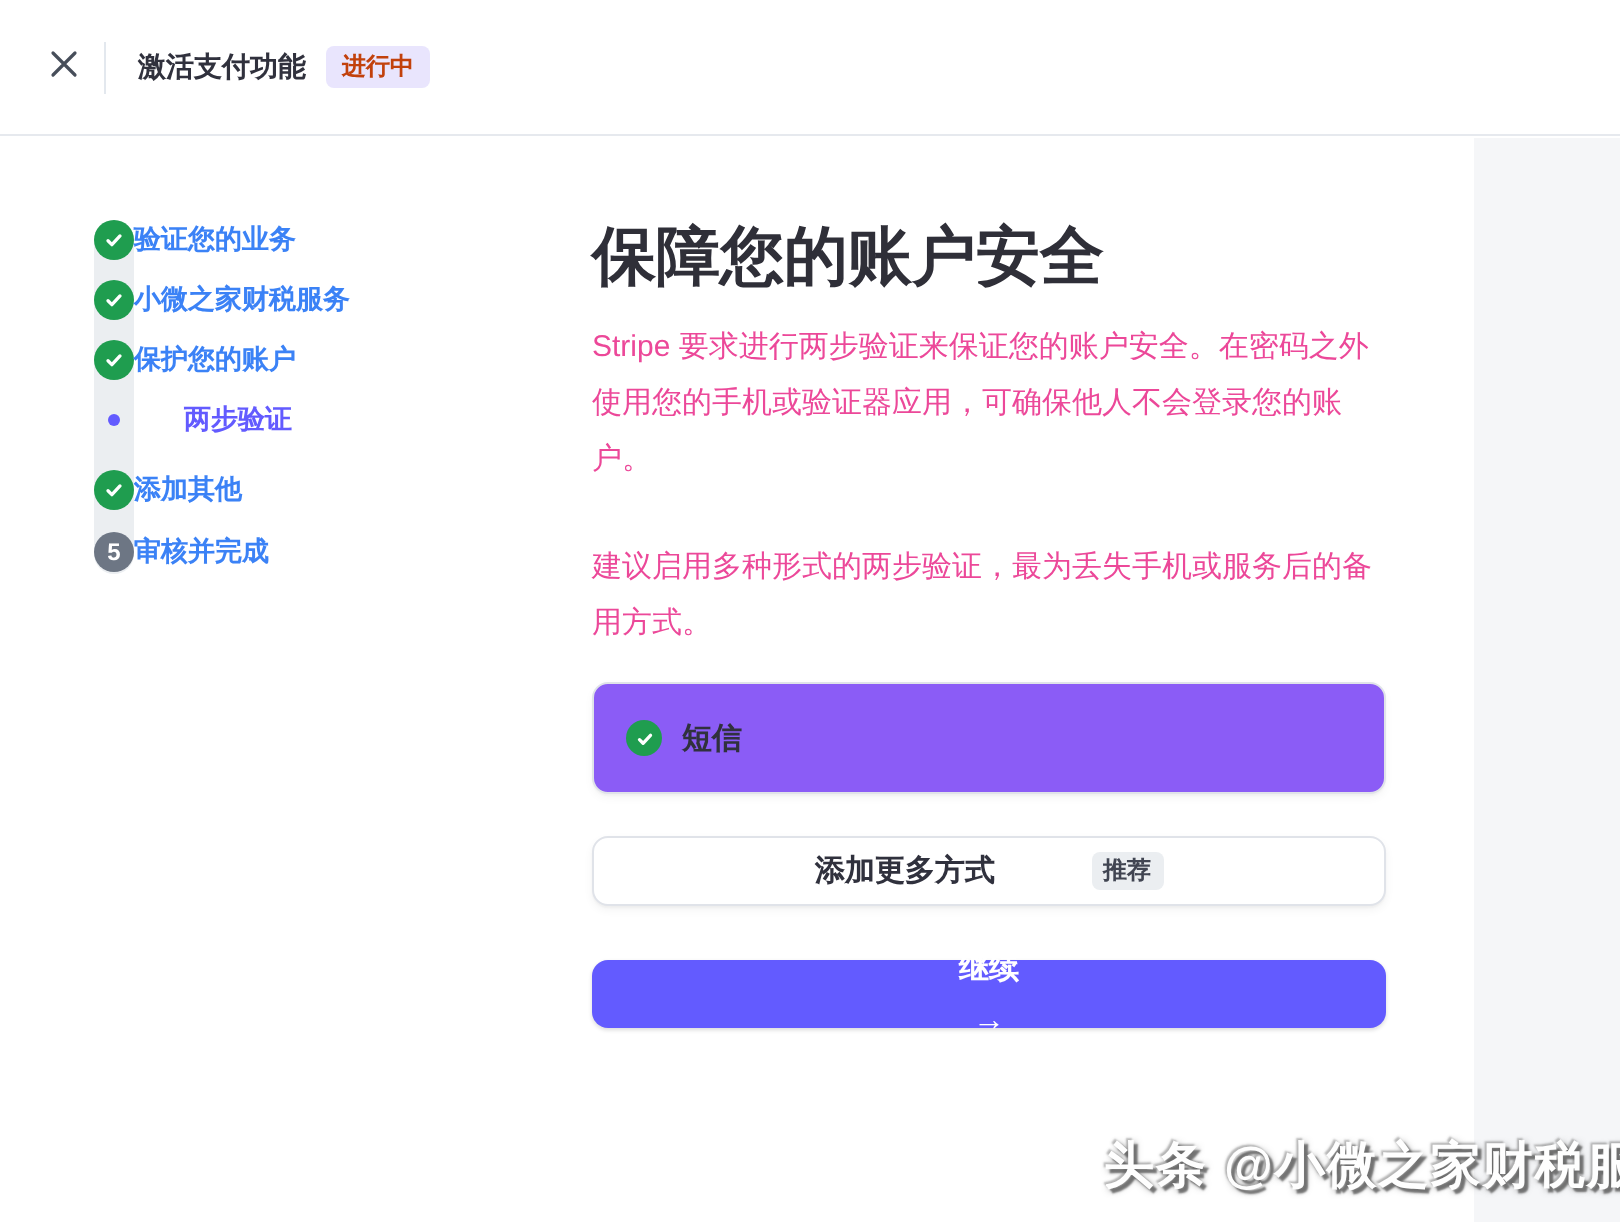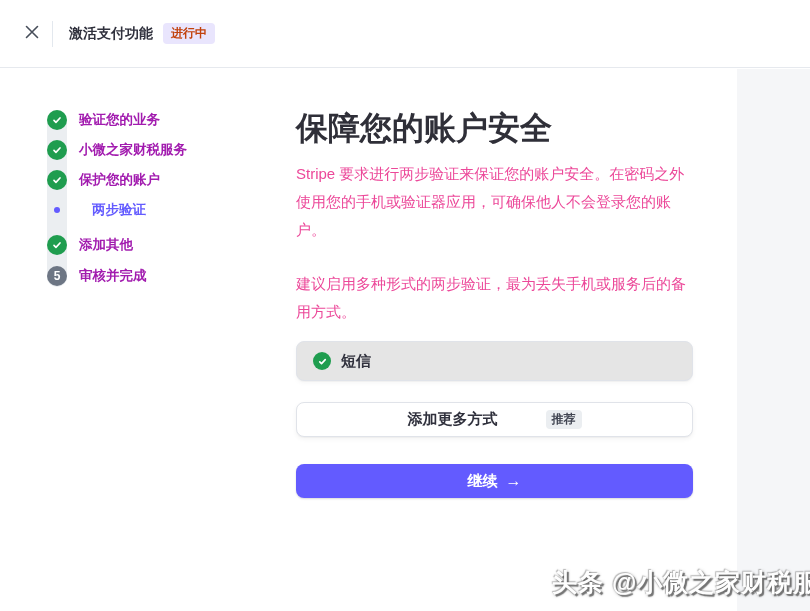--- a/index.html
+++ b/index.html
@@ -59,38 +59,38 @@
   .circle.upcoming {
     background: #6d7684; color: #ffffff;
     font-size: 12px; font-weight: 700;
   }
   .dot-wrap {
     width: 20px; height: 20px; display: flex;
     align-items: center; justify-content: center; flex: 0 0 20px;
   }
   .dot { width: 6px; height: 6px; border-radius: 50%; background: #635bff; }
   .step-label {
-    margin-left: 12px; font-size: 13.5px; font-weight: 700; color: #a21caf;
+    margin-left: 0; font-size: 13.5px; font-weight: 700; color: #3b82f6;
     cursor: pointer; white-space: nowrap;
   }
   .step-label.current { color: #635bff; margin-left: 25px; }
 
   
   .main { position: absolute; left: 296px; top: 112px; width: 397px; }
   .page-title {
     font-size: 32px; font-weight: 700; color: #2f2f38; line-height: 32px;
   }
   .para {
     margin-top: 16px; font-size: 15px; line-height: 28px; color: #ec4899;
   }
   .para.second { margin-top: 26px; }
 
   .sms-card {
-    margin-top: 15px; height: 40px; width: 100%;
-    border: 1px solid #e0e3e9; border-radius: 8px; background: #e5e5e5;
+    margin-top: 15px; height: 56px; width: 100%;
+    border: 1px solid #e0e3e9; border-radius: 8px; background: #8b5cf6;
     display: flex; align-items: center; padding: 0 16px; gap: 10px;
     box-shadow: 0 1px 1px rgba(0,0,0,0.03), 0 2px 5px rgba(0,0,0,0.04);
   }
   .sms-check {
     width: 18px; height: 18px; border-radius: 50%; background: #1f9d4f;
     display: flex; align-items: center; justify-content: center; flex: 0 0 18px;
   }
   .sms-label { font-size: 15px; font-weight: 600; color: #30313d; }
 
   .add-more-btn {
@@ -107,20 +107,21 @@
     background: #ebeef1; border-radius: 4px; padding: 2px 6px; line-height: 15px; margin-left: 40px;
   }
 
   .continue-btn {
     margin-top: 27px; height: 34px; width: 100%;
     border: none; border-radius: 8px; background: #635bff;
     color: #ffffff; font-size: 15px; font-weight: 700;
     display: flex; align-items: center; justify-content: center; gap: 8px;
     cursor: pointer; font-family: inherit;
     box-shadow: 0 1px 2px rgba(0,0,0,0.15);
+    flex-direction: column;
   }
   .continue-arrow { font-size: 16px; font-weight: 400; }
 
   
   .watermark {
     position: absolute; left: 552px; top: 566px;
     font-size: 25px; font-weight: 700; letter-spacing: 1px;
     color: #fefefe; white-space: nowrap;
     text-shadow: 2px 2px 1px rgba(96,96,96,0.85),
                  -1px -1px 1px rgba(130,130,130,0.55),

